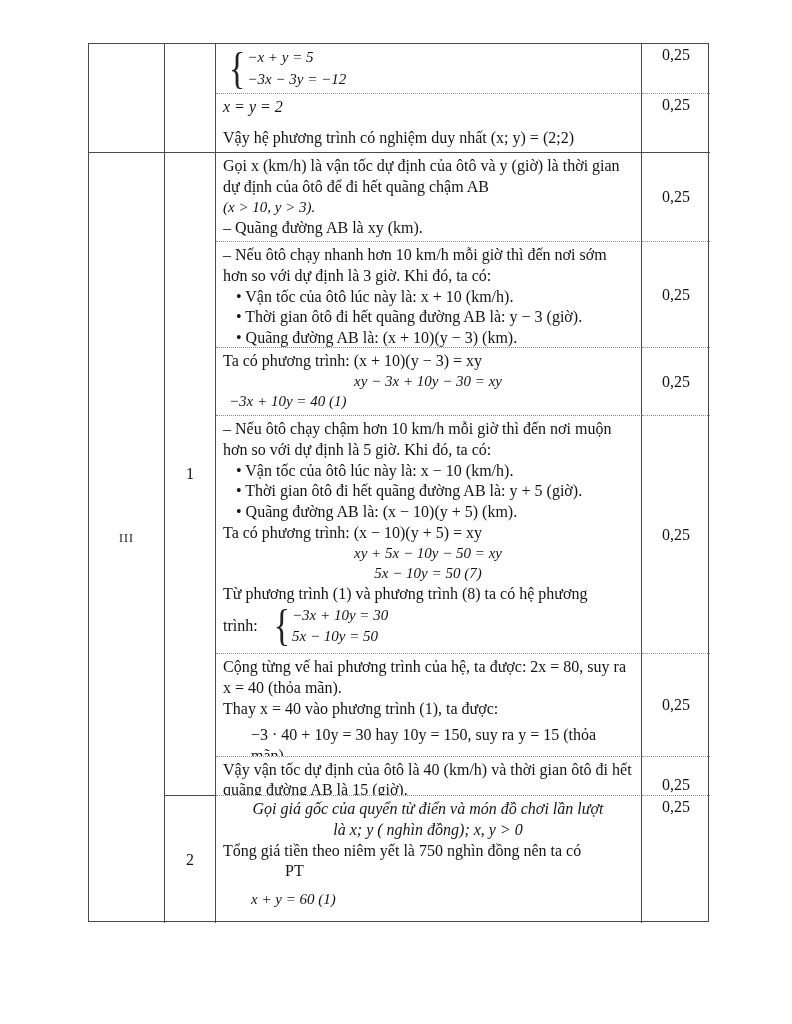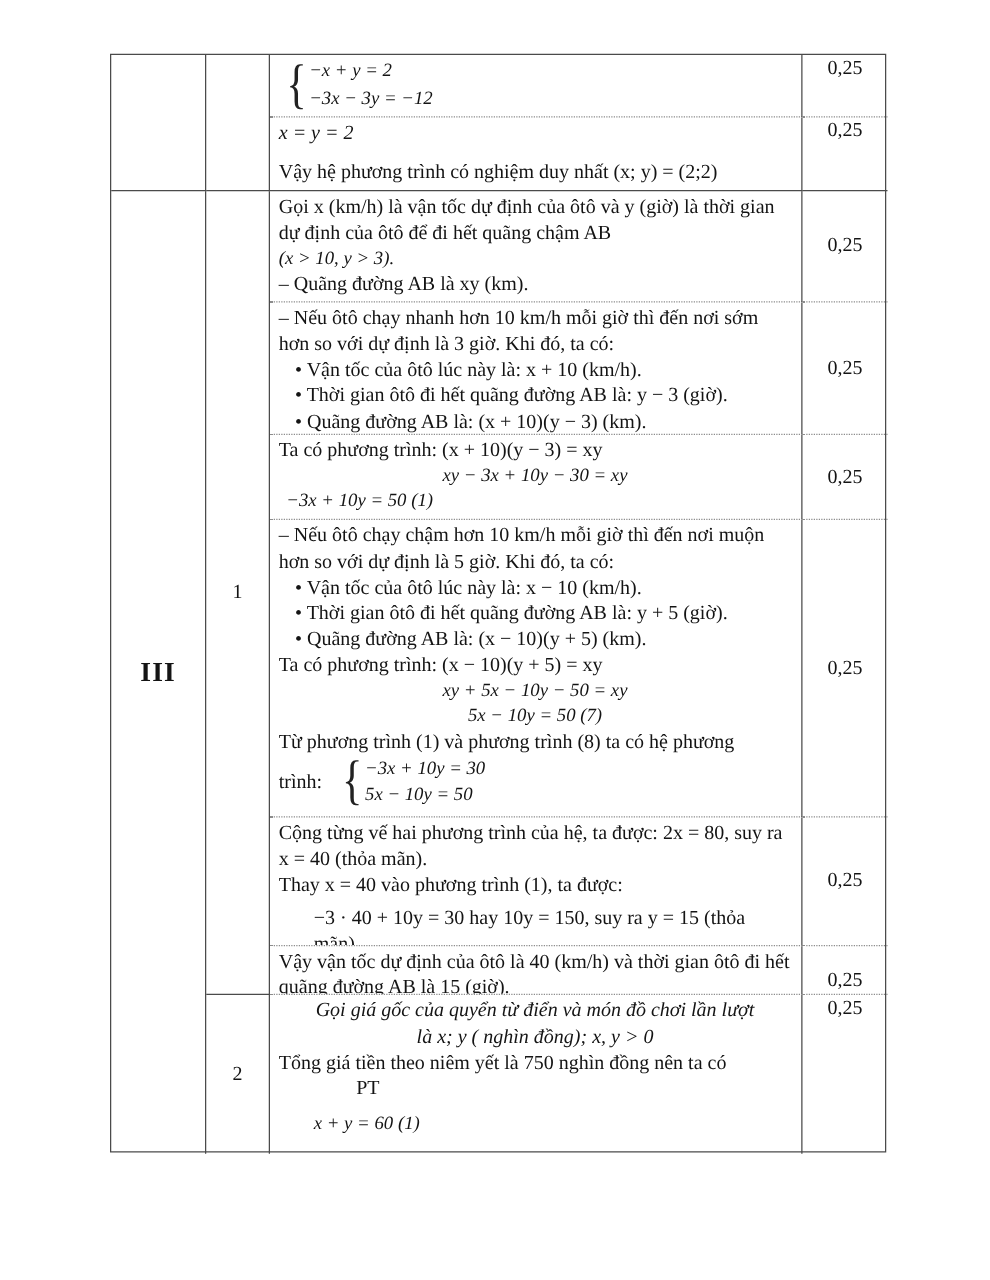--- a/index.html
+++ b/index.html
@@ -16,21 +16,21 @@
     grid-template-rows:50px 59px 89px 106px 68px 238px 103px 39px 127px;
     border:1px solid #4a4a4a;
     background:#fff;
   }
   .cell { overflow:hidden; }
   .vline { border-right:1px solid #4a4a4a; }
   .hsep  { border-bottom:1px dotted #8c8c8c; }
   .hstrong { border-bottom:1px solid #4a4a4a; }
 
   .label-cell { display:flex; align-items:center; justify-content:center; }
-  .q-num { font-weight:bold; font-size:22px; letter-spacing:1px; }
+  .q-num { font-weight:normal; font-size:12px; letter-spacing:1px; }
   .sub-num { font-size:16px; }
 
   .content { padding:3px 8px 0 7px; font-size:16px; line-height:1.3; }
   .ln { min-height:20px; }
   .dash {}
   .b { padding-left:13px; }
   .math { font-style:italic; font-size:15px; font-family:"Liberation Serif", serif; }
   .center { text-align:center;font-style:italic; }
   .ind-sm { margin-left:6px; }
   .ind-md { margin-left:28px; }
@@ -66,21 +66,21 @@
     <span class="sub-num">1</span>
   </div>
   <div class="cell vline label-cell" style="grid-area:9/2/10/3">
     <span class="sub-num">2</span>
   </div>
 
   <div class="cell vline hsep content" style="grid-area:1/3/2/4">
     <div class="system" style="margin-left:6px">
       <span class="brace">{</span>
       <span class="sys-eqs">
-        <span class="math ln">−x + y = 2</span>
+        <span class="math ln">−x + y = 5</span>
         <span class="math ln">−3x − 3y = −12</span>
       </span>
     </div>
   </div>
   <div class="cell hsep points pts-top" style="grid-area:1/4/2/5">
     <span>0,25</span>
   </div>
 
   <div class="cell vline hstrong content" style="grid-area:2/3/3/4">
     <div class="ln math" style="font-size:16px">x = y = 2</div>
@@ -105,21 +105,21 @@
     <div class="ln b">• Thời gian ôtô đi hết quãng đường AB là: y − 3 (giờ).</div>
     <div class="ln b">• Quãng đường AB là: (x + 10)(y − 3) (km).</div>
   </div>
   <div class="cell hsep points pts-mid" style="grid-area:4/4/5/5">
     <span>0,25</span>
   </div>
 
   <div class="cell vline hsep content" style="grid-area:5/3/6/4">
     <div class="ln">Ta có phương trình: (x + 10)(y − 3) = xy</div>
     <div class="ln math center">xy − 3x + 10y − 30 = xy</div>
-    <div class="ln math ind-sm">−3x + 10y = 50   (1)</div>
+    <div class="ln math ind-sm">−3x + 10y = 40   (1)</div>
   </div>
   <div class="cell hsep points pts-mid" style="grid-area:5/4/6/5">
     <span>0,25</span>
   </div>
 
   <div class="cell vline hsep content" style="grid-area:6/3/7/4">
     <div class="ln dash">– Nếu ôtô chạy chậm hơn 10 km/h mỗi giờ thì đến nơi muộn hơn so với dự định là 5 giờ. Khi đó, ta có:</div>
     <div class="ln b">• Vận tốc của ôtô lúc này là: x − 10 (km/h).</div>
     <div class="ln b">• Thời gian ôtô đi hết quãng đường AB là: y + 5 (giờ).</div>
     <div class="ln b">• Quãng đường AB là: (x − 10)(y + 5) (km).</div>

